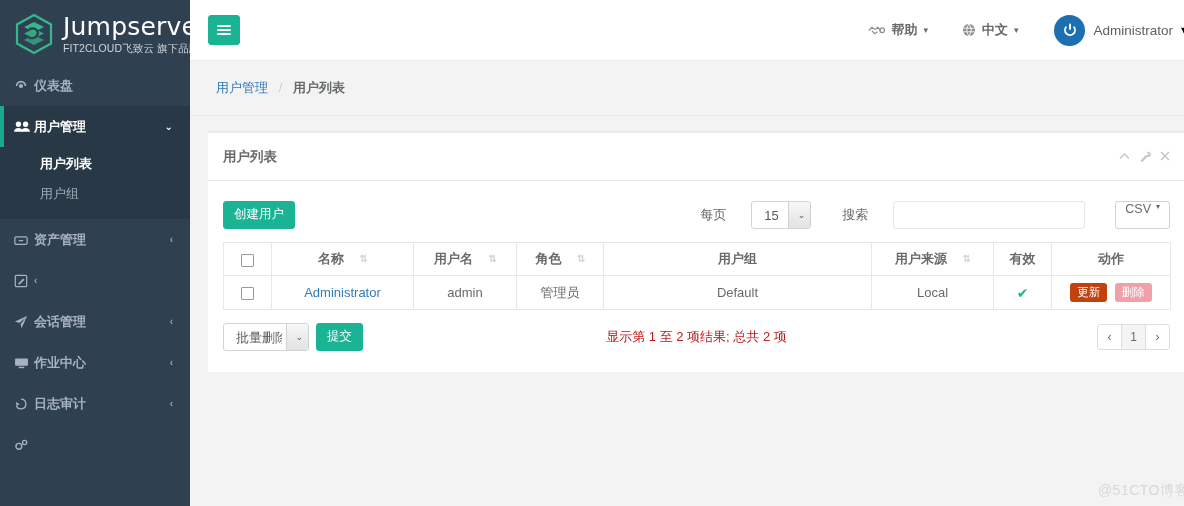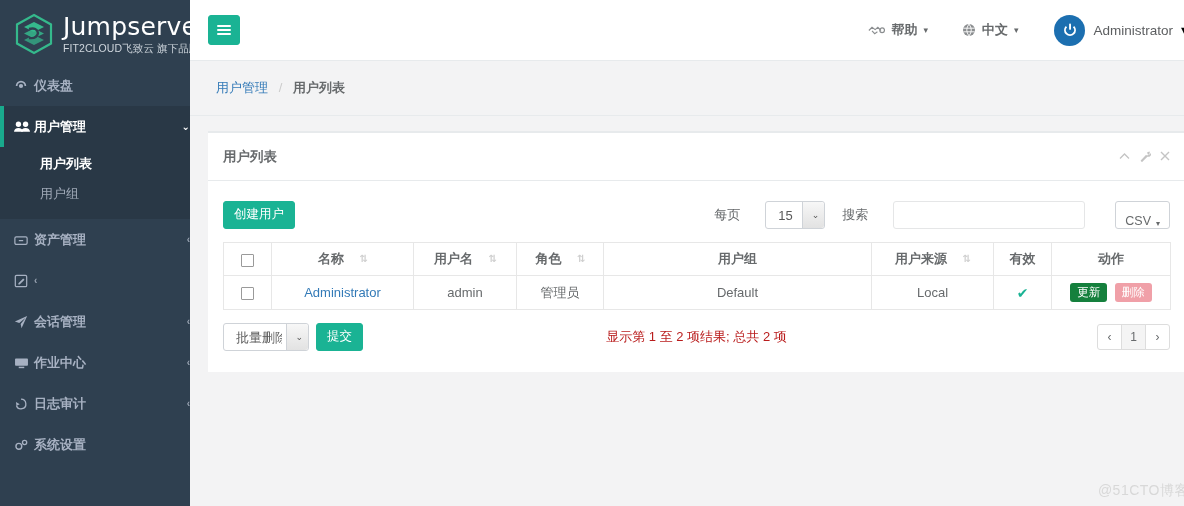--- a/index.html
+++ b/index.html
@@ -33,21 +33,21 @@
   }
   .brand-sub {
     color: #cfd6dd; font-size: 10.5px; margin-top: 4px;
     font-family: "Liberation Sans", sans-serif; letter-spacing:.1px;
   }
   .nav { padding-top: 3px; }
   .nav-item {
     position: relative;
     display: flex; align-items: center;
     height: 41px;
-    padding: 0 0 0 14px;
+    padding: 0 17px 0 14px;
     color: #a7b1c2;
     font-size: 13px; font-weight: bold;
     cursor: pointer;
     user-select: none;
   }
   .nav-item .ico {
     width: 20px; flex: 0 0 20px; font-size: 13px; color: #a7b1c2;
     display: inline-flex; align-items: center;
   }
   .nav-item .lbl { flex: 1 1 auto; }
@@ -154,21 +154,21 @@
     font-size: 9px; color: #555; pointer-events: none; z-index: 2;
   }
   .search-input {
     height: 28px; width: 192px; border: 1px solid #e5e6e7; border-radius: 3px;
     background: #fff; font-size: 13px; color: #676a6c; padding: 0 8px;
     outline: none; margin-right: 13px;
   }
   .btn-csv {
     height: 28px; border: 1px solid #cfd3d8; background: #fff; color: #676a6c;
     font-size: 12.5px; border-radius: 3px; padding: 0 9px; cursor: pointer;
-    display: inline-flex; align-items: flex-end; gap: 5px;
+    display: inline-flex; align-items: flex-start; gap: 5px;
   }
   .btn-csv .caret { font-size: 8px; }
 
   
   table.dt { width: 100%; border-collapse: collapse; table-layout: fixed; }
   table.dt th, table.dt td {
     border: 1px solid #e7e7e7; text-align: center; vertical-align: middle;
     font-size: 13px; color: #676a6c;
   }
   table.dt th { height: 33px; font-weight: bold; background: #fff; position: relative; }
@@ -180,21 +180,21 @@
   .chk {
     width: 13px; height: 13px; border: 1px solid #9a9a9a; background: #fff;
     display: inline-block; vertical-align: middle; border-radius: 1px; cursor: pointer;
   }
   .lnk { color: #337ab7; text-decoration: none; cursor: pointer; }
   .tick { color: #1ab394; font-size: 14px; font-weight: bold; }
   .btn-xs {
     font-size: 11.5px; border-radius: 3px; padding: 3px 7px; border: none;
     color: #fff; cursor: pointer; line-height: 1.1;
   }
-  .btn-update { background: #15803d; }
+  .btn-update { background: #c2410c; }
   .btn-delete { background: #f0a0a8; margin-left: 4px; }
 
   
   .tfoot { display: flex; align-items: center; margin-top: 12px; height: 30px; position: relative;}
   .foot-left { display: flex; align-items: center; gap: 7px; }
   .info-text {
     position: absolute; left: 0; right: 0; text-align: center;
     font-size: 13px; color: #b91c1c; pointer-events: none;
   }
   .pager { margin-left: auto; display: flex; align-items: center; }
@@ -323,21 +323,20 @@
         <span class="arrow">‹</span>
       </div>
 
       <div class="nav-item">
         <span class="ico">
           <svg width="15" height="14" viewBox="0 0 17 15">
             <circle cx="5.5" cy="9" r="3.3" fill="none" stroke="#a7b1c2" stroke-width="1.6"></circle>
             <circle cx="12" cy="4.6" r="2.4" fill="none" stroke="#a7b1c2" stroke-width="1.5"></circle>
           </svg>
         </span>
-        <span class="lbl">系统设置</span>
         <span class="arrow"></span>
       </div>
 
     </div>
   </div>
 
   <div class="main">
 
     <div class="topbar">
       <div class="hamburger">
@@ -423,21 +422,21 @@
             <button class="btn-primary-green">创建用户</button>
 
             <div class="bar-right">
               <span class="lbl-sm">每页</span>
               <span class="sel-wrap">
                 <select class="sel" style="width:60px;">
                   <option>15</option>
                 </select>
                 <span class="chev">⌄</span>
               </span>
-              <span class="lbl-sm" style="">搜索</span>
+              <span class="lbl-sm" style="margin-left:14px;">搜索</span>
               <input class="search-input" type="text" placeholder="" style="">
               <button class="btn-csv">
                 <span>CSV</span>
                 <span class="caret">▾</span>
               </button>
             </div>
           </div>
 
           <table class="dt">
             <colgroup>

